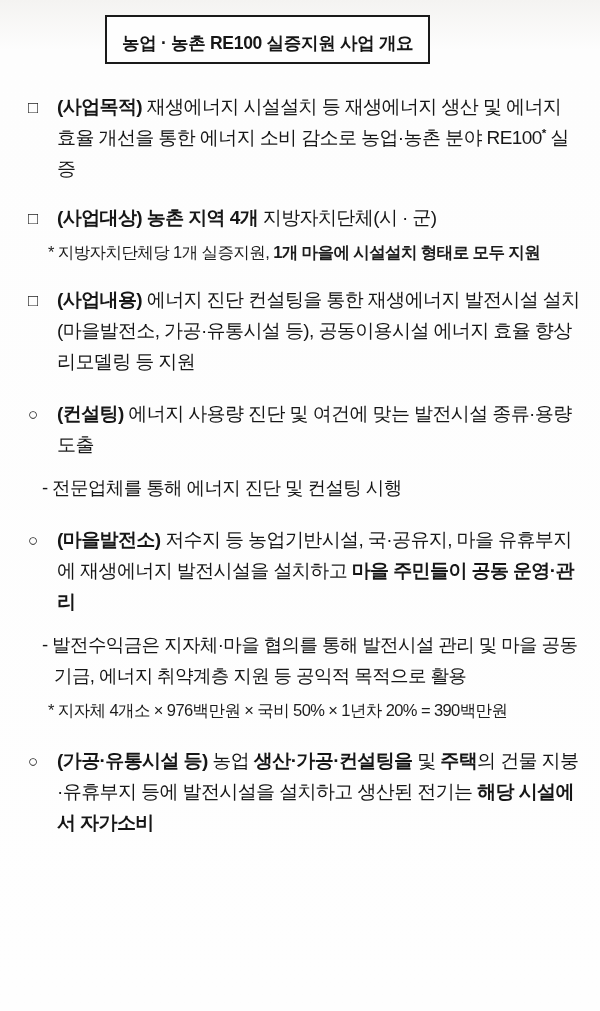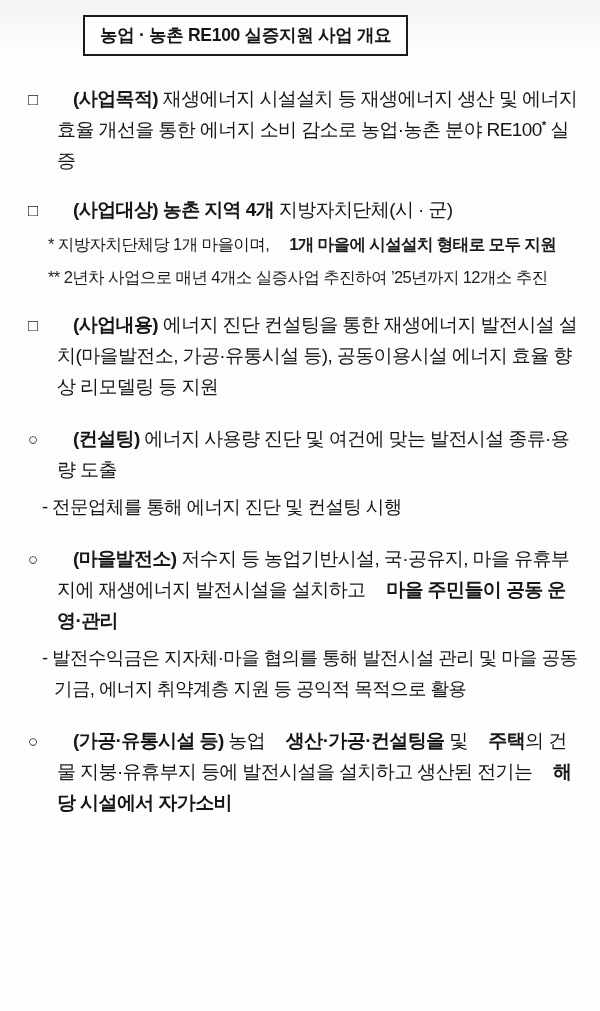--- a/index.html
+++ b/index.html
@@ -10,24 +10,24 @@
     box-sizing: border-box;
     background:
       linear-gradient(180deg, #f4f3f1 0%, #fdfdfd 5%, #fefefe 100%);
     font-family: "Liberation Sans", "DejaVu Sans", sans-serif;
     color: #161616;
     padding: 15px 20px 0 28px;
     overflow: hidden;
   }
   .titlebox {
     display: inline-block;
-    margin-left: 55px;
+    margin-left: 77px;
     border: 2px solid #1a1a1a;
     background: #fefefe;
-    padding: 6px 15px 7px 15px;
+    padding: 14px 15px 7px 15px;
     font-size: 17.5px;
     font-weight: 700;
     letter-spacing: -0.3px;
     white-space: nowrap;
   }
   .block { margin-top: 18px; }
   .block.first { margin-top: 27px; }
   .block.circle { margin-top: 21px; }
   .para { letter-spacing: -0.6px; }
   .para.main {
@@ -36,33 +36,33 @@
     font-size: 19px;
     line-height: 31px;
   }
   .bullet {
     position: absolute;
     left: 0;
     top: 0.5px;
     font-size: 17px;
     color: #222;
   }
-  .b { font-weight: 700; margin-left: 16px; }
+  .b { font-weight: 700; }
   .sup {
     vertical-align: super;
     font-size: 0.62em;
     line-height: 0;
     font-weight: 700;
   }
   .para.sub {
     padding-left: 26px;
     text-indent: -12px;
     font-size: 18.5px;
     line-height: 31px;
-    margin-top: 6px;
+    margin-top: 12px;
   }
   .para.note {
     padding-left: 36px;
     text-indent: -16px;
     font-size: 16.5px;
     line-height: 28px;
     margin-top: 5px;
     color: #1c1c1c;
   }
 </style>
@@ -80,22 +80,21 @@
     <div class="para main">
       <span class="bullet">□</span><span class="b">(사업목적) </span><span>재생에너지 시설설치 등 재생에너지 생산 및 에너지 효율 개선을 통한 에너지 소비 감소로 농업·농촌 분야 RE100</span><span class="sup">*</span><span> 실증</span>
     </div>
   </section>
 
   
   <section class="block">
     <div class="para main">
       <span class="bullet">□</span><span class="b">(사업대상) 농촌 지역 4개 </span><span>지방자치단체(시 · 군)</span>
     </div>
-    <div class="para note"><span>* 지방자치단체당 1개 마을이며, </span><span class="b">1개 마을에 시설설치 형태로 모두 지원</span></div>
-    <div class="para note">** 2년차 사업으로 매년 4개소 실증사업 추진하여 ’25년까지 12개소 추진</div>
+    <div class="para note"><span>* 지방자치단체당 1개 실증지원, </span><span class="b">1개 마을에 시설설치 형태로 모두 지원</span></div>
   </section>
 
   
   <section class="block">
     <div class="para main">
       <span class="bullet">□</span><span class="b">(사업내용) </span><span>에너지 진단 컨설팅을 통한 재생에너지 발전시설 설치(마을발전소, 가공·유통시설 등), 공동이용시설 에너지 효율 향상 리모델링 등 지원</span>
     </div>
   </section>
 
   
@@ -105,20 +104,21 @@
     </div>
     <div class="para sub">- 전문업체를 통해 에너지 진단 및 컨설팅 시행</div>
   </section>
 
   
   <section class="block circle">
     <div class="para main">
       <span class="bullet">○</span><span class="b">(마을발전소) </span><span>저수지 등 농업기반시설, 국·공유지, 마을 유휴부지에 재생에너지 발전시설을 설치하고 </span><span class="b">마을 주민들이 공동 운영·관리</span>
     </div>
     <div class="para sub">- 발전수익금은 지자체·마을 협의를 통해 발전시설 관리 및 마을 공동기금, 에너지 취약계층 지원 등 공익적 목적으로 활용</div>
+    <div class="para note">* 지자체 4개소 × 976백만원 × 국비 50% × 1년차 20% = 390백만원</div>
   </section>
 
   
   <section class="block circle">
     <div class="para main">
       <span class="bullet">○</span><span class="b">(가공·유통시설 등) </span><span>농업 </span><span class="b">생산·가공·컨설팅을</span><span> 및 </span><span class="b">주택</span><span>의 건물 지붕·유휴부지 등에 발전시설을 설치하고 생산된 전기는 </span><span class="b">해당 시설에서 자가소비</span>
     </div>
   </section>
 
   

